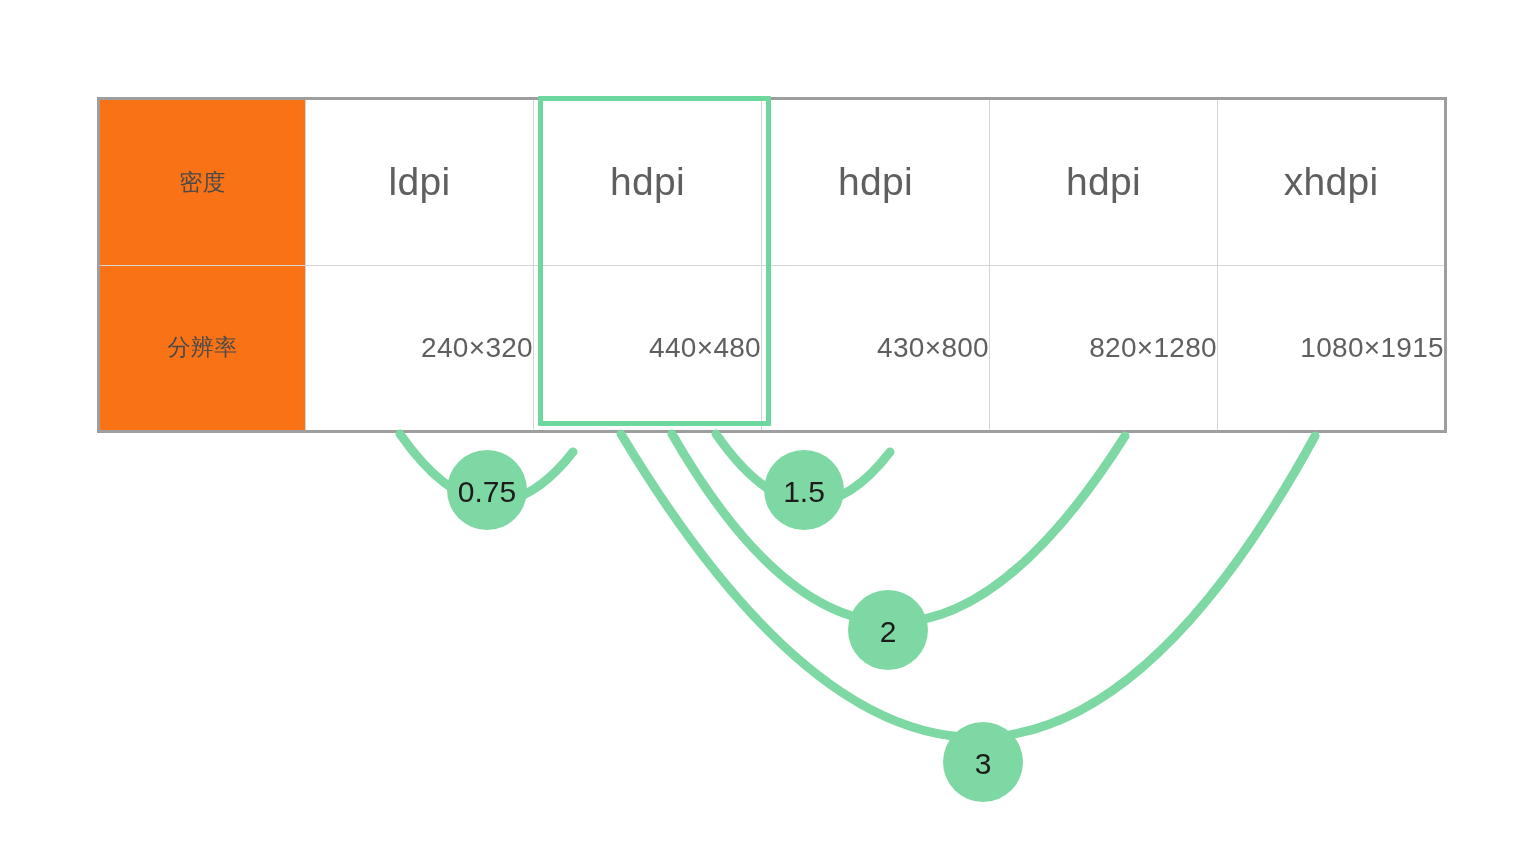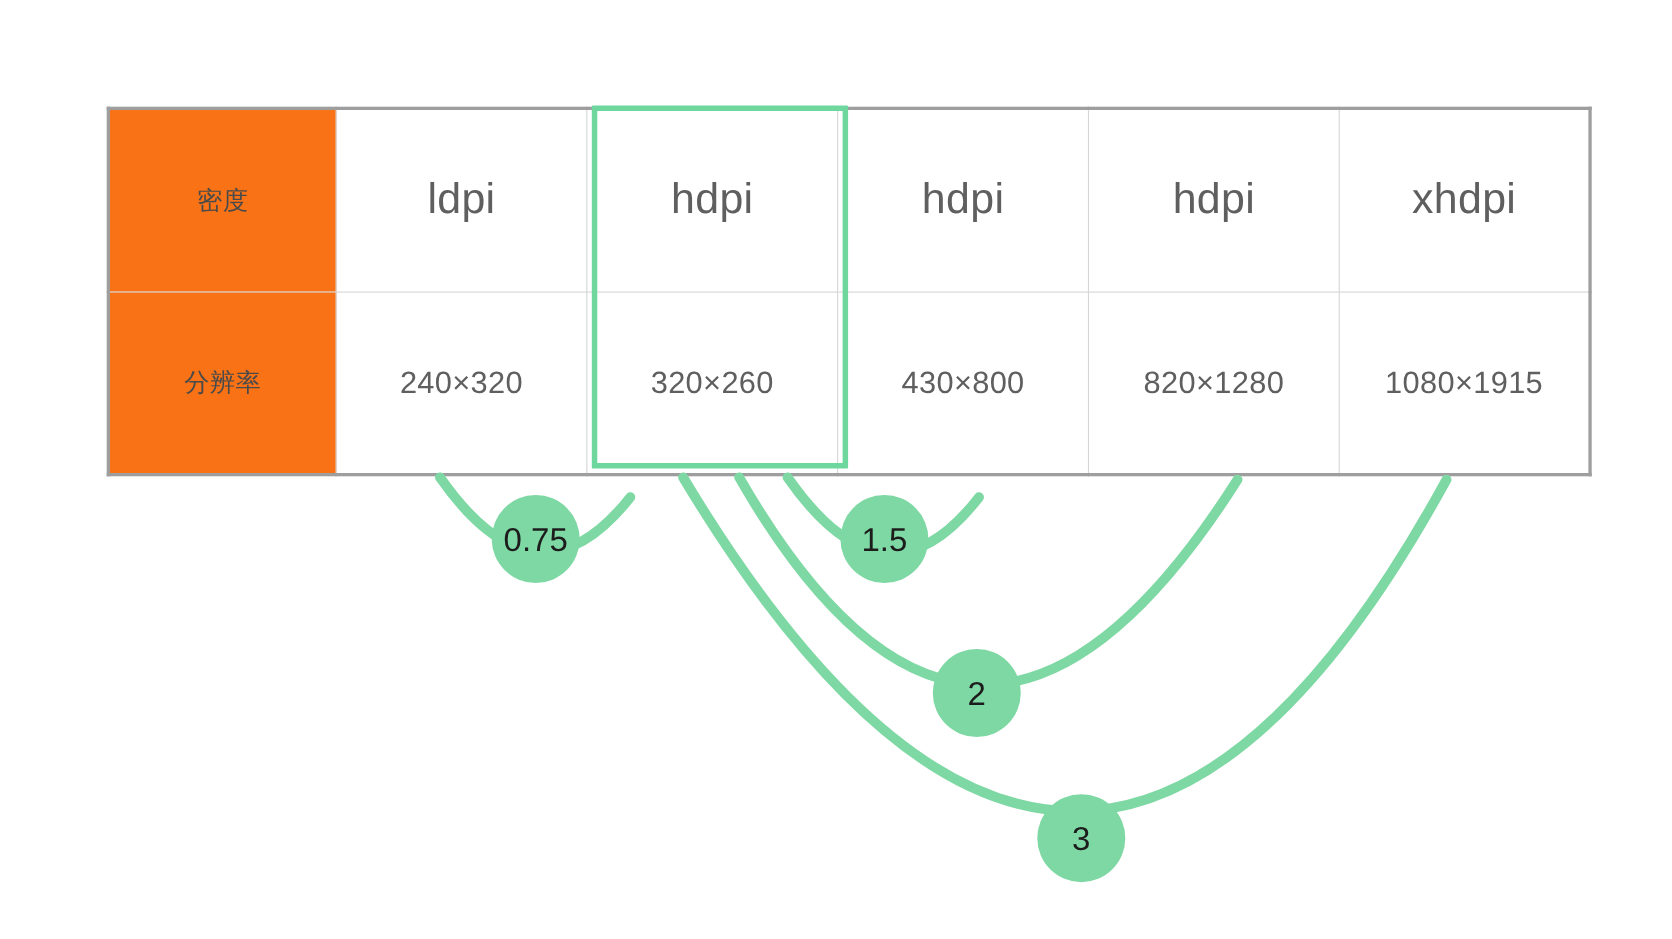--- a/index.html
+++ b/index.html
@@ -51,21 +51,21 @@
   #density-table td.rowhead {
     background: #f97316;
     color: #4a4a4a;
     font-size: 23px;
     width: 205px;
   }
   #density-table td.ratio {
     color: #43a86b;
     font-size: 29px;
   }
-  #density-table td.cell-res { font-size: 28px; }
+  #density-table td.cell-res { font-size: 28px; text-align: right; }
 
   
   #highlight-box {
     position: absolute;
     left: 538px;
     top: 96px;
     width: 233px;
     height: 330px;
     border: 5px solid #6ed79d;
     box-sizing: border-box;
@@ -109,21 +109,21 @@
         <td>ldpi</td>
         <td>hdpi</td>
         <td>hdpi</td>
         <td>hdpi</td>
         <td>xhdpi</td>
       </tr>
 
       <tr>
         <td class="rowhead">分辨率</td>
         <td class="cell-res">240×320</td>
-        <td class="cell-res">320×260</td>
+        <td class="cell-res">440×480</td>
         <td class="cell-res">430×800</td>
         <td class="cell-res">820×1280</td>
         <td class="cell-res">1080×1915</td>
       </tr>
 
 
     </tbody>
   </table>
 
   <div id="highlight-box"></div>

